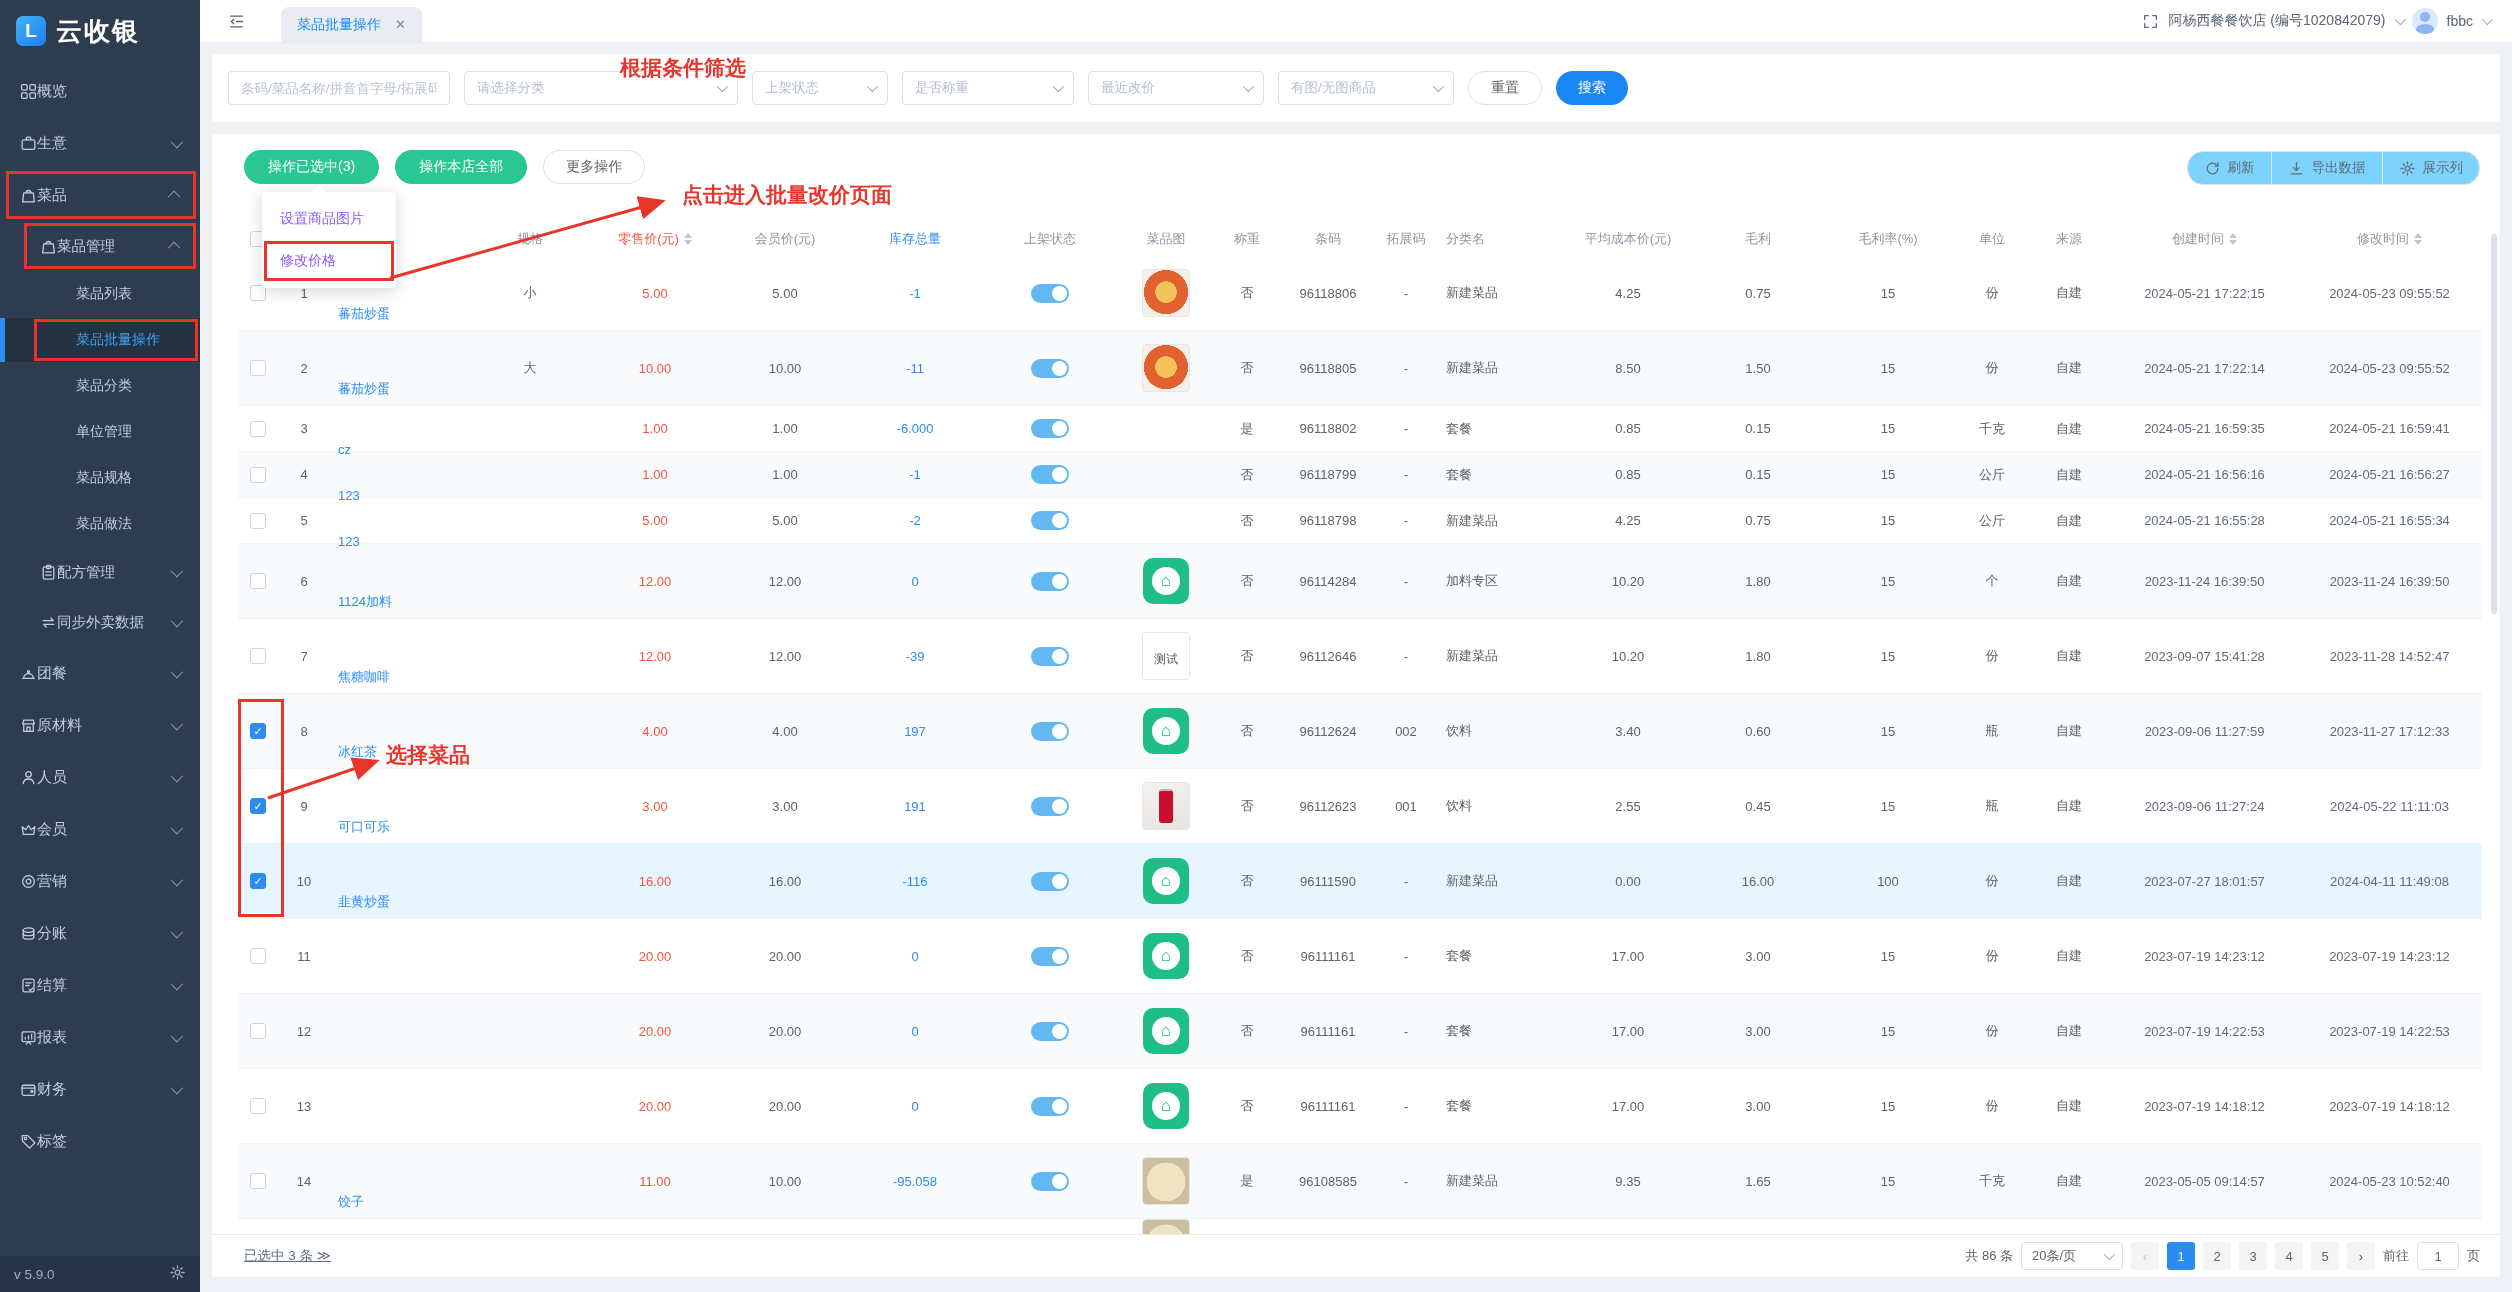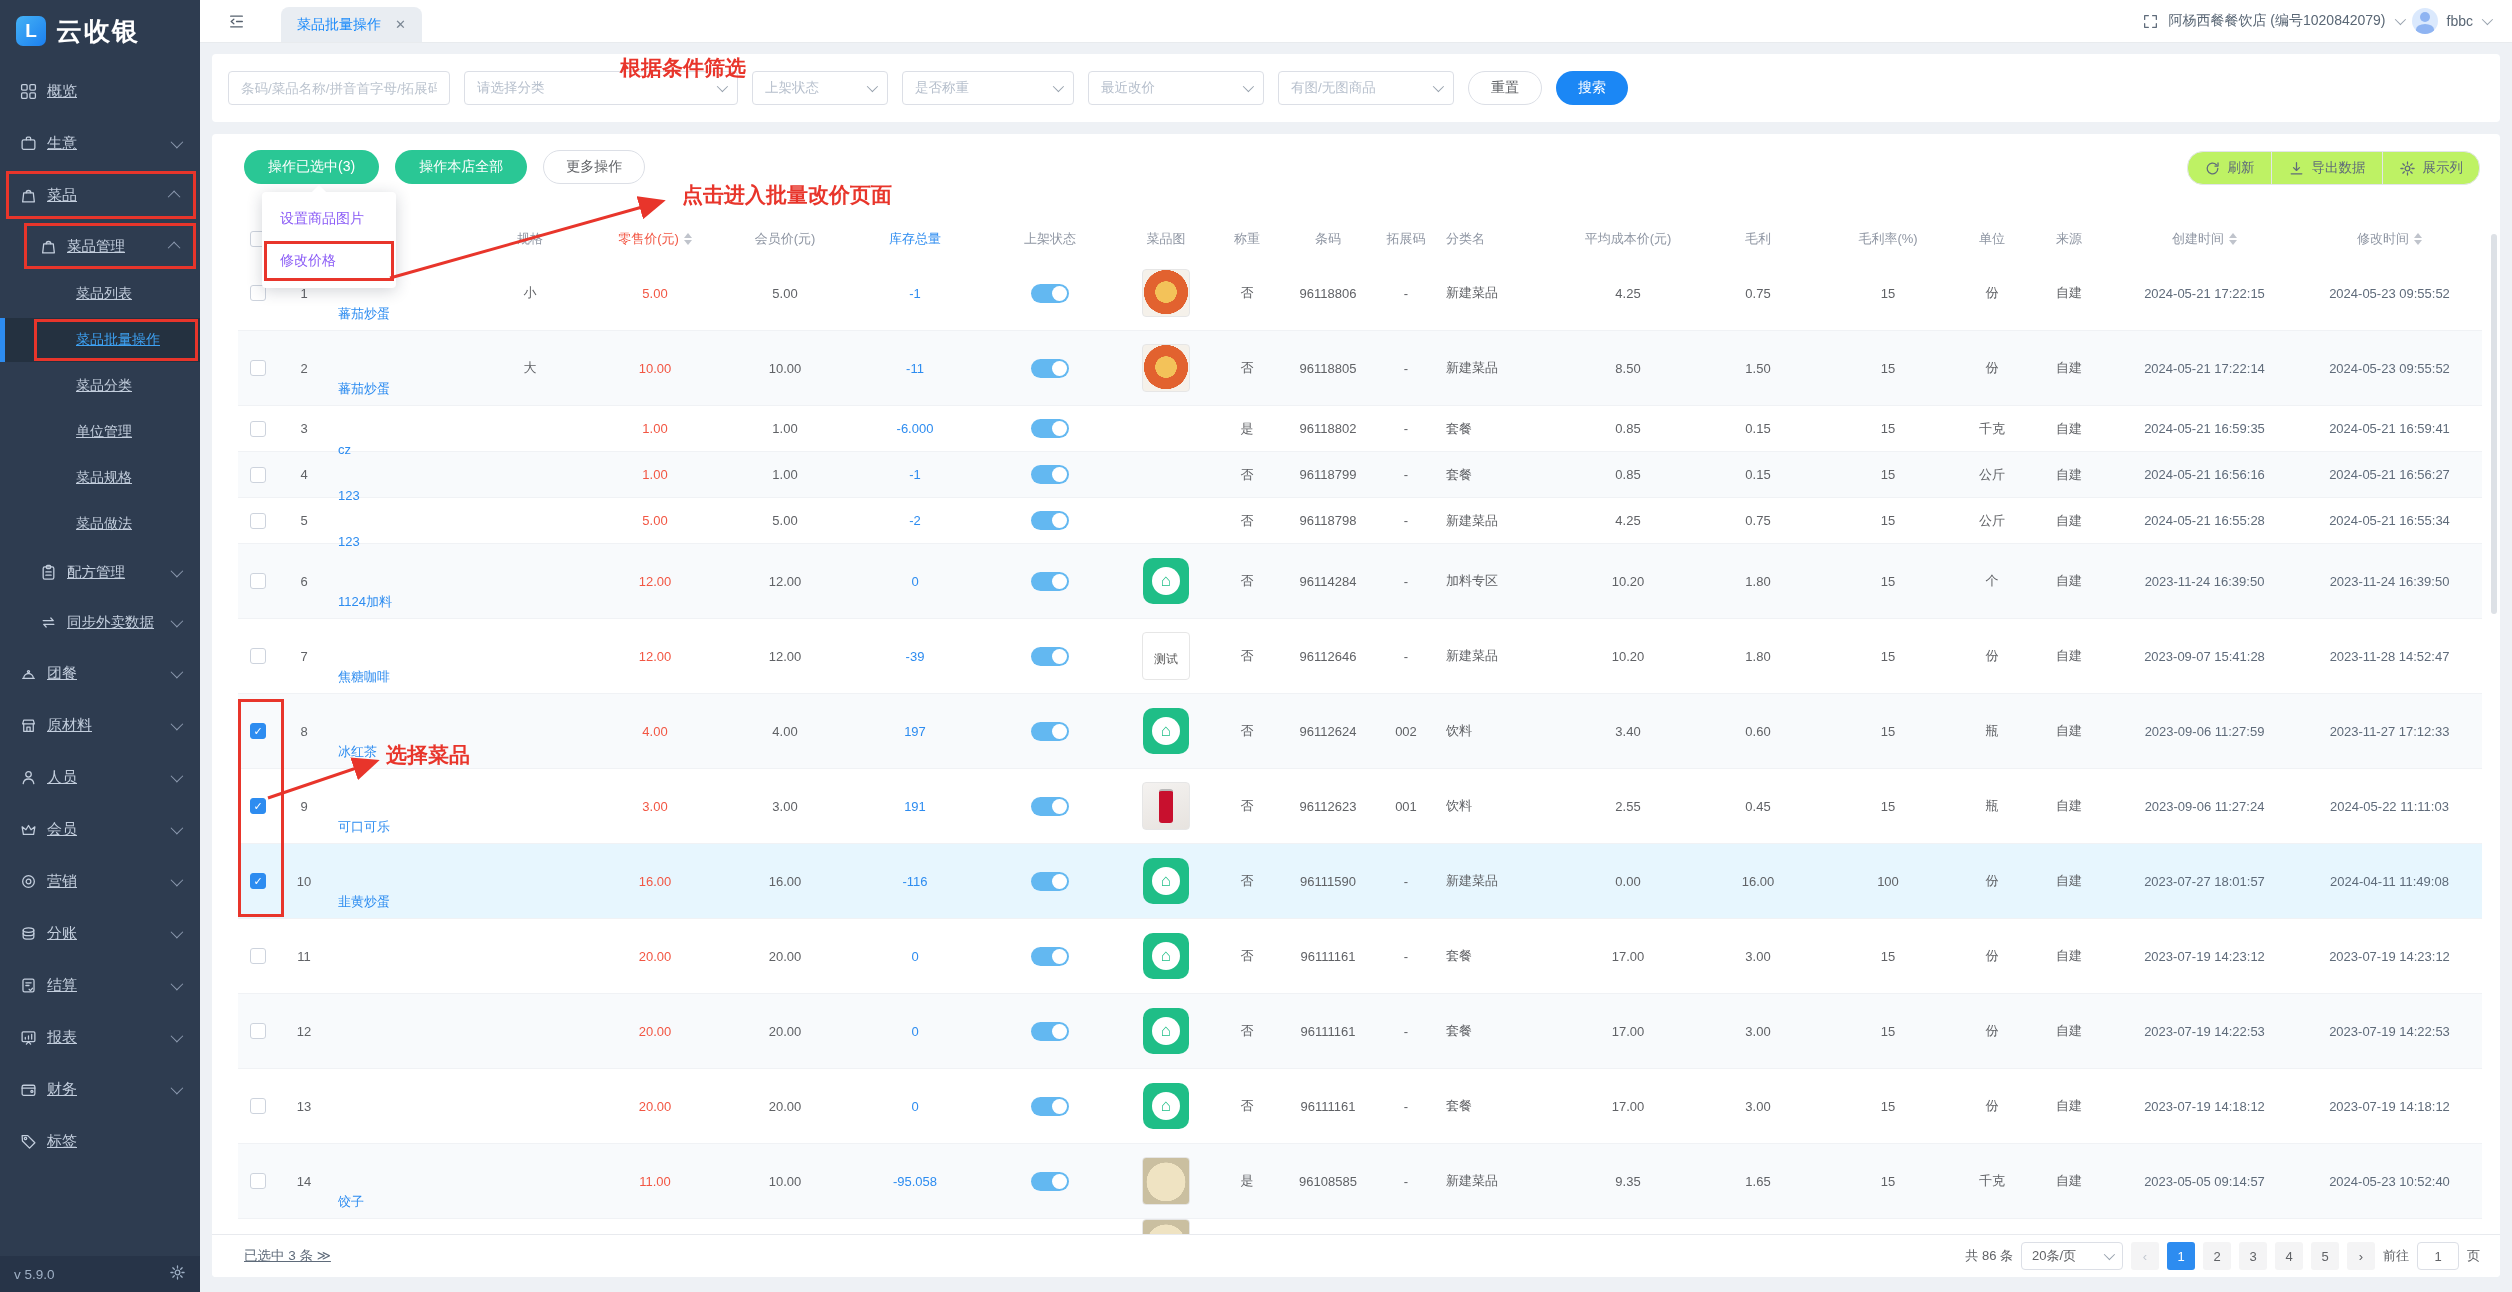--- a/index.html
+++ b/index.html
@@ -7,21 +7,21 @@
        font-family:"Liberation Sans","DejaVu Sans",sans-serif;color:#606266;
        --cols:40px 52px 140px 120px 130px 130px 130px 140px 92px 70px 92px 64px 120px 140px 120px 140px 68px 86px 185px 185px;
        --red:#e8352b;}
   
   #sidebar{position:absolute;left:0;top:0;width:200px;height:100%;background:#2e3c50;display:flex;flex-direction:column;z-index:5;}
   .logo{height:62px;display:flex;align-items:center;gap:10px;padding-left:16px;flex:none;}
   .logo-mark{width:30px;height:30px;border-radius:7px;background:linear-gradient(135deg,#45b2f5,#1b7ff0);color:#fff;
              font-weight:bold;font-size:19px;display:flex;align-items:center;justify-content:center;}
   .logo-text{color:#fff;font-size:26px;font-weight:bold;letter-spacing:2px;}
   #side-nav{flex:1;overflow:hidden;padding-top:2px;}
-  .side-item{display:flex;align-items:center;gap:10px;height:50px;padding-left:20px;font-size:15px;color:#c3cedd;position:relative;cursor:pointer;margin:2px 0;text-decoration:underline;}
+  .side-item{display:flex;align-items:center;height:50px;padding-left:20px;font-size:15px;color:#c3cedd;position:relative;cursor:pointer;margin:2px 0;}
   .side-item.lvl2{padding-left:40px;height:48px;font-size:14.5px;}
   .side-item.lvl3{padding-left:76px;height:44px;font-size:14px;}
   .side-item.active{background:#243140;color:#3ea2f4;}
   .side-item.active::before{content:"";position:absolute;left:0;top:0;bottom:0;width:5px;background:#2d8cf0;}
   .side-item.redbox::after{content:"";position:absolute;left:6px;right:4px;top:1px;bottom:1px;border:3px solid var(--red);pointer-events:none;}
   .side-item.lvl2.redbox::after{left:24px;}
   .side-item.lvl3.redbox::after{left:34px;right:2px;}
   .side-icon{display:flex;flex:none;}
   .chev{width:8px;height:8px;border-right:1.5px solid #8d9bb0;border-bottom:1.5px solid #8d9bb0;margin-left:auto;margin-right:20px;flex:none;}
   .chev.down{transform:rotate(45deg) translateY(-2px);}
@@ -49,21 +49,21 @@
             padding:0 12px;color:#b6bfcc;font-size:13.5px;box-sizing:border-box;background:#fff;cursor:pointer;}
   .btn-reset{height:34px;padding:12px 22px;border:1px solid #dcdfe6;border-radius:17px;color:#606266;font-size:14px;background:#fff;
              display:flex;align-items:center;cursor:pointer;}
   .btn-search{height:34px;padding:0 22px;border-radius:17px;background:#1b87f5;color:#fff;font-size:14px;border:none;
               display:flex;align-items:center;cursor:pointer;}
   #table-card{position:absolute;left:12px;top:92px;right:12px;bottom:15px;background:#fff;border-radius:4px;overflow:hidden;}
   .toolbar{position:absolute;top:16px;left:32px;display:flex;gap:16px;}
   .btn-green{height:34px;padding:0 24px;border-radius:17px;background:#2ac795;color:#fff;font-size:14px;display:flex;align-items:center;cursor:pointer;}
   .btn-plain{height:34px;padding:0 22px;border-radius:17px;background:#fff;border:1px solid #dcdfe6;color:#606266;font-size:14px;
              display:flex;align-items:center;cursor:pointer;box-sizing:border-box;}
-  .tool-right{position:absolute;top:17px;right:20px;display:flex;border:1px solid #e2e5ea;border-radius:16px;height:32px;overflow:hidden;background:#bef264;}
+  .tool-right{position:absolute;top:17px;right:20px;display:flex;border:1px solid #e2e5ea;border-radius:16px;height:32px;overflow:hidden;background:#7dd3fc;}
   .tr-btn{display:flex;align-items:center;gap:7px;padding:0 16px;color:#5f6b7a;font-size:13.5px;border-left:1px solid #e2e5ea;cursor:pointer;}
   .tr-btn:first-child{border-left:none;}
   
   #thead{position:absolute;top:88px;left:26px;right:18px;height:34px;display:grid;grid-template-columns:var(--cols);
          align-items:center;color:#8f96a3;font-size:13px;}
   #tbody{position:absolute;top:122px;left:26px;right:18px;bottom:42px;overflow:hidden;}
   .trow{display:grid;grid-template-columns:var(--cols);align-items:center;border-bottom:1px solid #f0f2f5;box-sizing:border-box;font-size:13px;}
   .trow.even{background:#f8fafc;}
   .trow.hl{background:#e7f6fe;}
   .c{display:flex;align-items:center;justify-content:center;overflow:hidden;}

